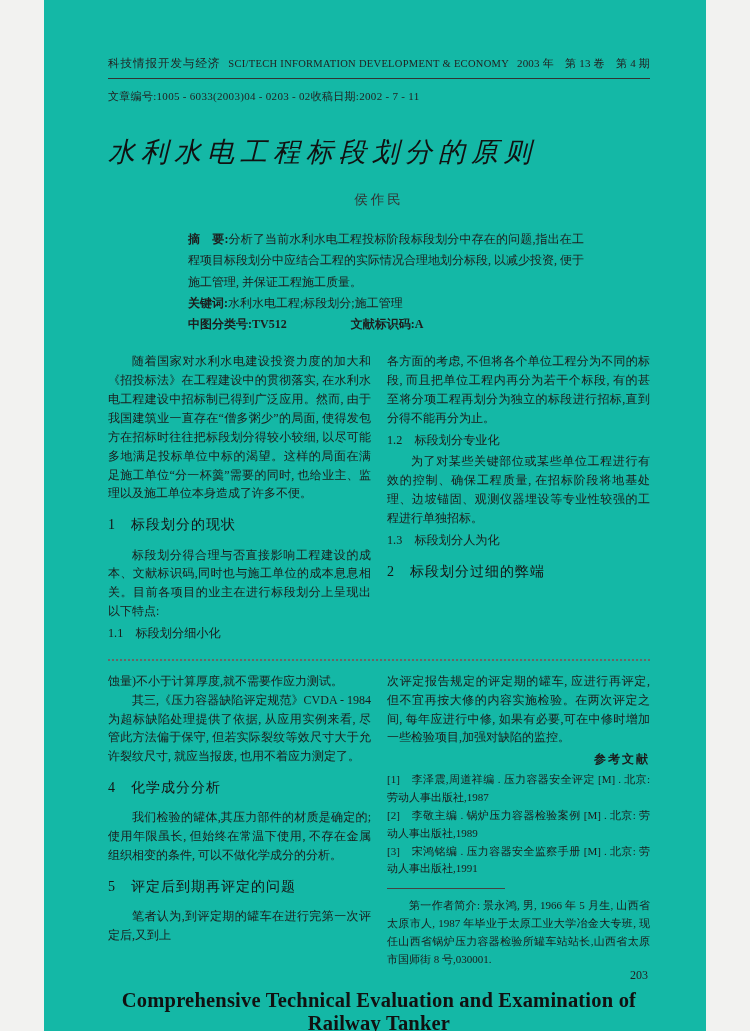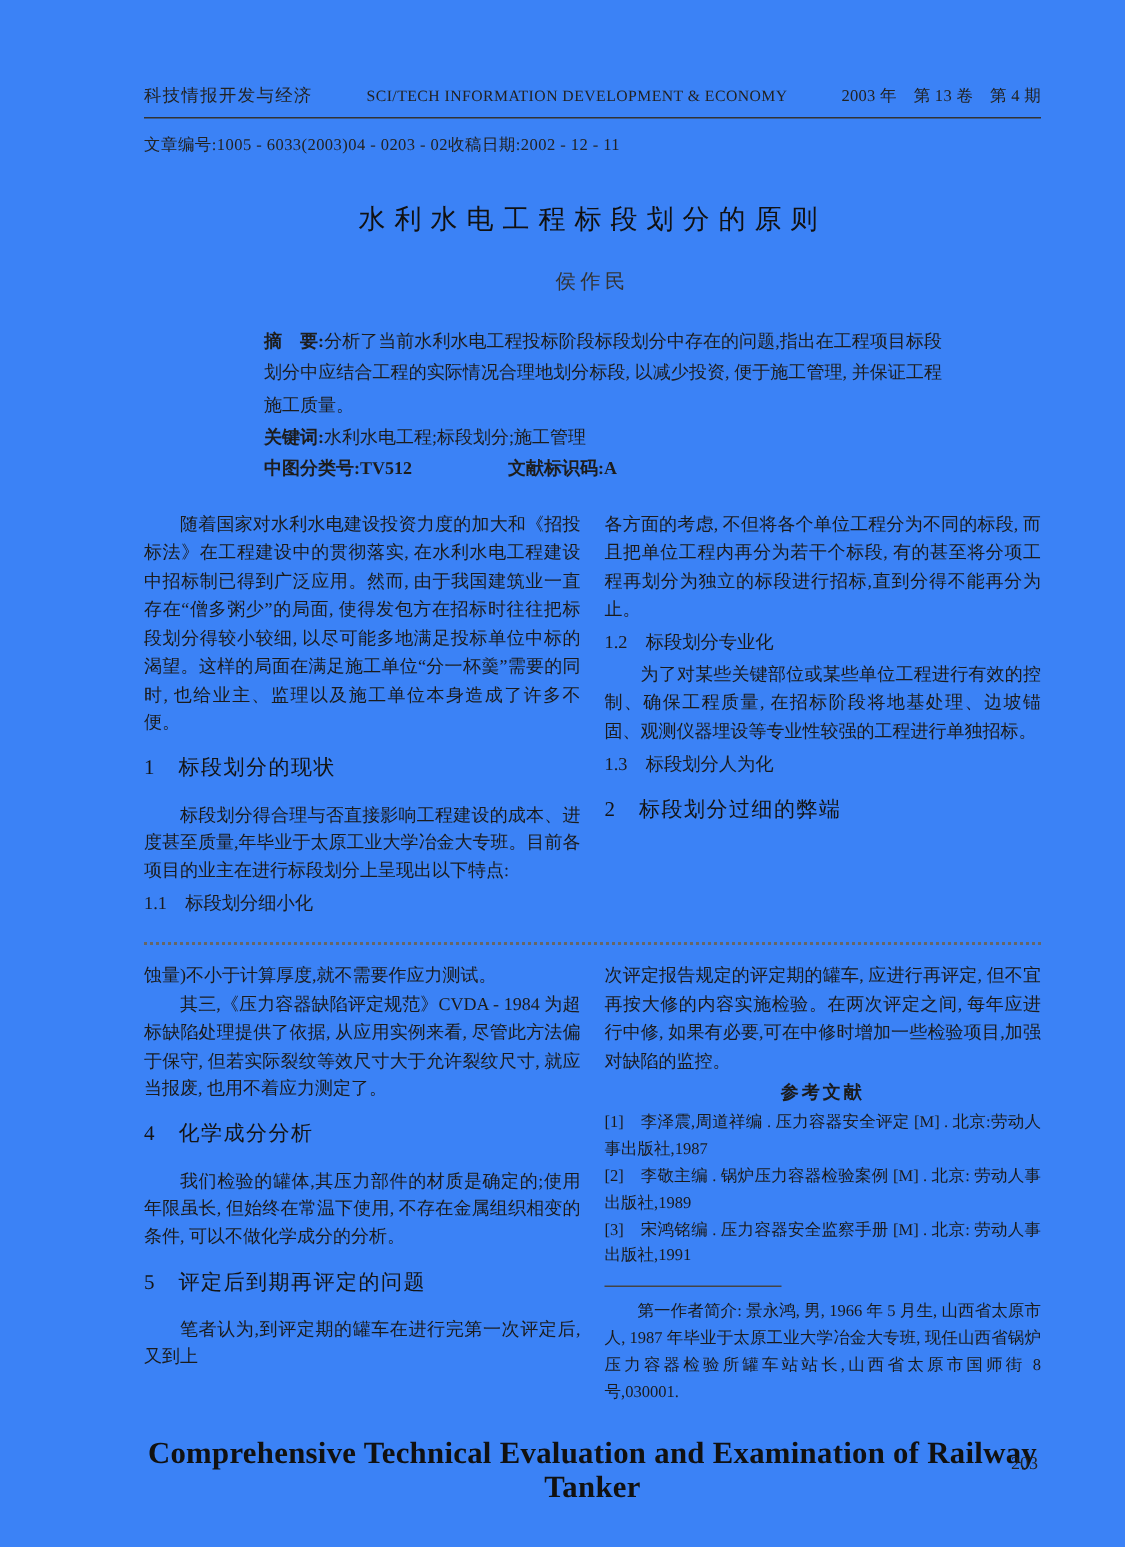--- a/index.html
+++ b/index.html
@@ -4,44 +4,44 @@
 <style>
   html,body{margin:0;padding:0;}
   body{
     background:#f2f2f0;
     font-family:"Liberation Serif","DejaVu Serif",serif;
     color:#1c1c1c;
     -webkit-font-smoothing:antialiased;
   }
   .page{
     position:relative;
-    width:750px;height:1031px;
+    width:662px;height:1031px;
     margin:0 auto;
-    background:#3b82f6;
+    background:#14b8a6;
     box-sizing:border-box;
-    padding:56px 56px 0 96px;
+    padding:56px 56px 0 64px;
     overflow:hidden;
   }
   
   .jhead{
     display:flex;justify-content:space-between;align-items:baseline;
     font-size:11px;letter-spacing:.2px;color:#222;
   }
   .jhead .cn{font-size:11.5px;letter-spacing:1px;}
   .jhead .en{font-size:10.5px;letter-spacing:.3px;}
   .jhead .issue{font-size:11px;}
   .hr-strong{border:0;border-top:1.4px solid #333;margin:7px 0 0 0;}
   .meta-row{
     display:flex;
     font-size:11px;margin-top:10px;color:#222;letter-spacing:.3px;
   }
   
   .title-cn{
-    text-align:center;font-size:18px;font-weight:500;
-    letter-spacing:6px;margin:30px 0 0 0;color:#111;
+    font-size:27px;font-weight:500;
+    letter-spacing:6px;margin:30px 0 0 0;color:#111;font-style:italic;
   }
   .author-cn{text-align:center;font-size:13.5px;letter-spacing:3px;margin-top:21px;color:#333;}
   
   .abs-block{
     margin:20px 66px 0 80px;
     font-size:12px;line-height:1.78;text-align:justify;color:#1d1d1d;
   }
   .abs-block p{margin:0;}
   .abs-block .lbl{font-weight:bold;}
   .clc-row{display:flex;gap:64px;}
@@ -51,21 +51,21 @@
   .col p{margin:0;}
   .col p.ind{text-indent:2em;}
   .sec-h{font-size:14px;letter-spacing:1px;margin:11px 0 9px 0;font-weight:500;color:#141414;}
   .sub-h{font-size:12.2px;margin:3px 0 2px 0;font-weight:500;}
   
   .art-divider{
     border:0;border-top:2px dotted #666;
     margin:13px 0 11px 0;
   }
   
-  .refs-title{text-align:center;font-size:12px;font-weight:bold;margin:3px 0 2px 0;letter-spacing:2px;}
+  .refs-title{text-align:right;font-size:12px;font-weight:bold;margin:3px 0 2px 0;letter-spacing:2px;}
   .ref-item{font-size:11px;line-height:1.62;text-align:justify;margin:0;}
   .bio-rule{border:0;border-top:1px solid #444;width:118px;margin:10px 0 8px 0;}
   .bio{font-size:11px;line-height:1.62;text-align:justify;text-indent:2em;margin:0;}
   
   .en-title{
     text-align:center;font-size:20.5px;font-weight:bold;
     margin:20px 0 0 0;color:#111;letter-spacing:.2px;
   }
   
   .page-num{position:absolute;right:58px;bottom:48px;font-size:12px;color:#222;}
@@ -76,40 +76,40 @@
 <div class="page">
 
   <div class="jhead">
     <span class="cn">科技情报开发与经济</span>
     <span class="en">SCI/TECH INFORMATION DEVELOPMENT &amp; ECONOMY</span>
     <span class="issue">2003 年　第 13 卷　第 4 期</span>
   </div>
   <hr class="hr-strong">
   <div class="meta-row">
     <span>文章编号:1005 - 6033(2003)04 - 0203 - 02</span>
-    <span>收稿日期:2002 - 12 - 11</span>
+    <span>收稿日期:2002 - 7 - 11</span>
   </div>
 
   <h1 class="title-cn">水利水电工程标段划分的原则</h1>
   <div class="author-cn">侯作民</div>
 
   <div class="abs-block">
     <p><span class="lbl">摘　要:</span><span>分析了当前水利水电工程投标阶段标段划分中存在的问题,指出在工程项目标段划分中应结合工程的实际情况合理地划分标段, 以减少投资, 便于施工管理, 并保证工程施工质量。</span></p>
     <p><span class="lbl">关键词:</span><span>水利水电工程;标段划分;施工管理</span></p>
     <p class="clc-row">
       <span class="lbl">中图分类号:TV512</span>
       <span class="lbl">文献标识码:A</span>
     </p>
   </div>
 
   <div class="cols">
     <div class="col">
       <p class="ind">随着国家对水利水电建设投资力度的加大和《招投标法》在工程建设中的贯彻落实, 在水利水电工程建设中招标制已得到广泛应用。然而, 由于我国建筑业一直存在“僧多粥少”的局面, 使得发包方在招标时往往把标段划分得较小较细, 以尽可能多地满足投标单位中标的渴望。这样的局面在满足施工单位“分一杯羹”需要的同时, 也给业主、监理以及施工单位本身造成了许多不便。</p>
       <div class="sec-h">1　标段划分的现状</div>
-      <p class="ind">标段划分得合理与否直接影响工程建设的成本、进度甚至质量,年毕业于太原工业大学冶金大专班。目前各项目的业主在进行标段划分上呈现出以下特点:</p>
+      <p class="ind">标段划分得合理与否直接影响工程建设的成本、文献标识码,同时也与施工单位的成本息息相关。目前各项目的业主在进行标段划分上呈现出以下特点:</p>
       <div class="sub-h">1.1　标段划分细小化</div>
     </div>
     <div class="col">
       <p>各方面的考虑, 不但将各个单位工程分为不同的标段, 而且把单位工程内再分为若干个标段, 有的甚至将分项工程再划分为独立的标段进行招标,直到分得不能再分为止。</p>
       <div class="sub-h">1.2　标段划分专业化</div>
       <p class="ind">为了对某些关键部位或某些单位工程进行有效的控制、确保工程质量, 在招标阶段将地基处理、边坡锚固、观测仪器埋设等专业性较强的工程进行单独招标。</p>
       <div class="sub-h">1.3　标段划分人为化</div>
       <div class="sec-h">2　标段划分过细的弊端</div>
     </div>
   </div>

